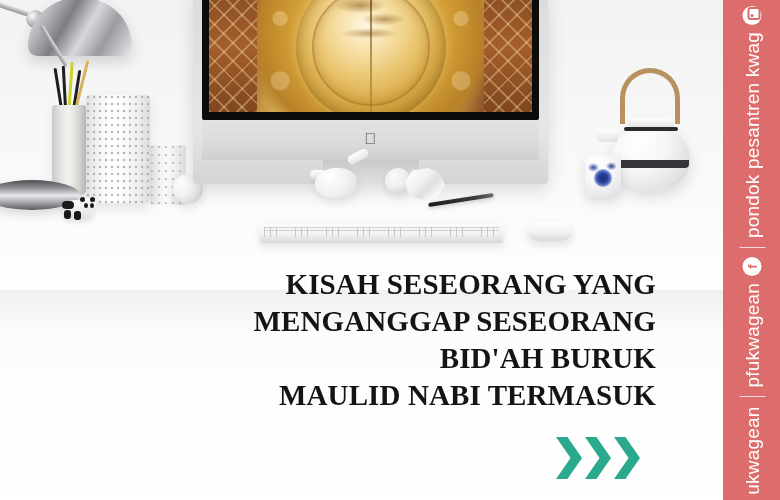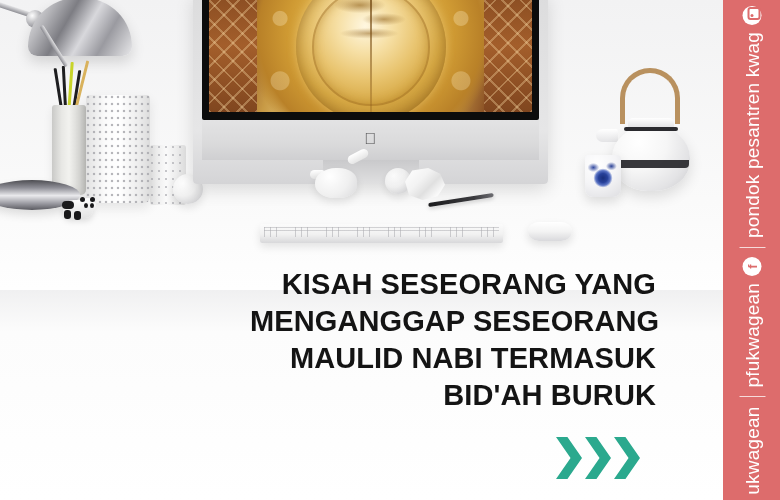--- a/index.html
+++ b/index.html
@@ -320,21 +320,21 @@
   
   .headline {
     position: absolute; left: 250px; top: 266px; width: 406px;
     text-align: right;
     color: #141414;
     font-weight: 700;
     font-size: 29px;
     line-height: 37px;
     letter-spacing: .1px;
   }
-  .headline div { white-space: nowrap; }
+  .headline div { white-space: nowrap; font-family: Liberation Serif, serif; }
 
   
   .chevrons {
     position: absolute; left: 556px; top: 437px;
     display: flex; gap: 3px;
   }
   .chev {
     width: 26px; height: 42px;
     background: #2BA98E;
     clip-path: polygon(0% 0%, 44% 0%, 100% 50%, 44% 100%, 0% 100%, 56% 50%);
@@ -474,22 +474,22 @@
   </div>
 
   <div class="teacup">
     <div class="teacup-leaf"></div>
     <div class="teacup-flower"></div>
   </div>
 
   <div class="headline">
     <div>KISAH SESEORANG YANG</div>
     <div>MENGANGGAP SESEORANG</div>
+    <div>BID'AH BURUK</div>
     <div>MAULID NABI TERMASUK</div>
-    <div>BID'AH BURUK</div>
   </div>
 
   <div class="chevrons">
     <div class="chev"></div>
     <div class="chev"></div>
     <div class="chev"></div>
   </div>
 
   <div class="sidebar">
     <div class="sidebar-rot">

